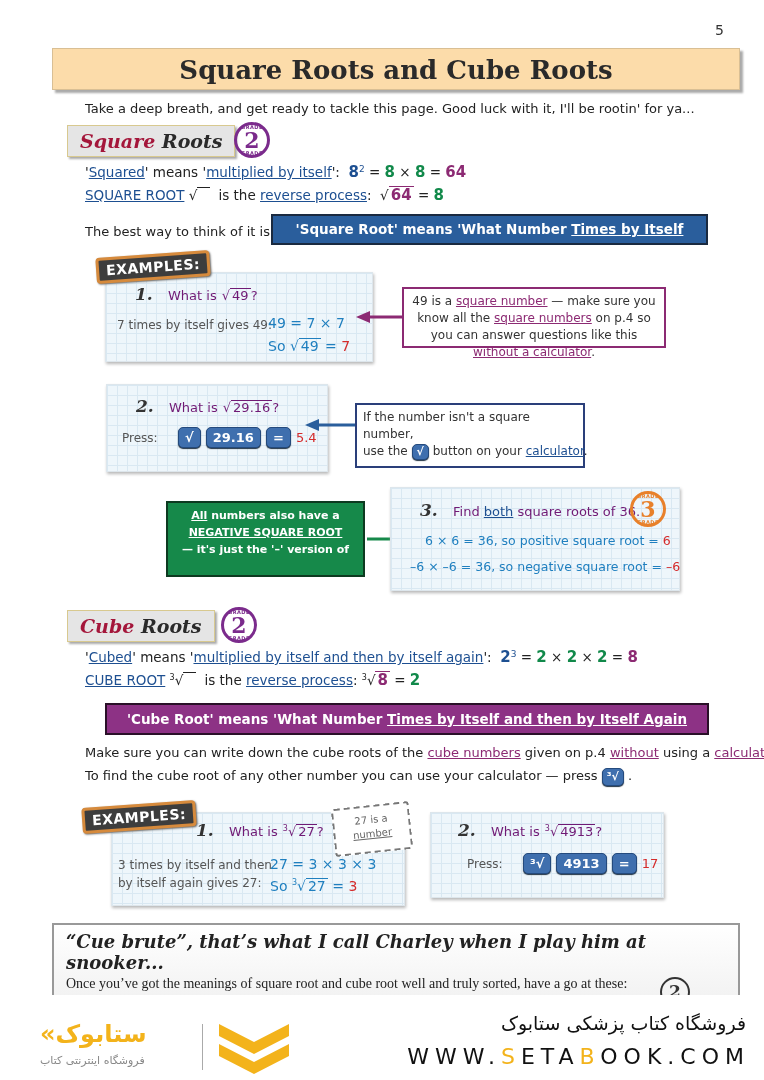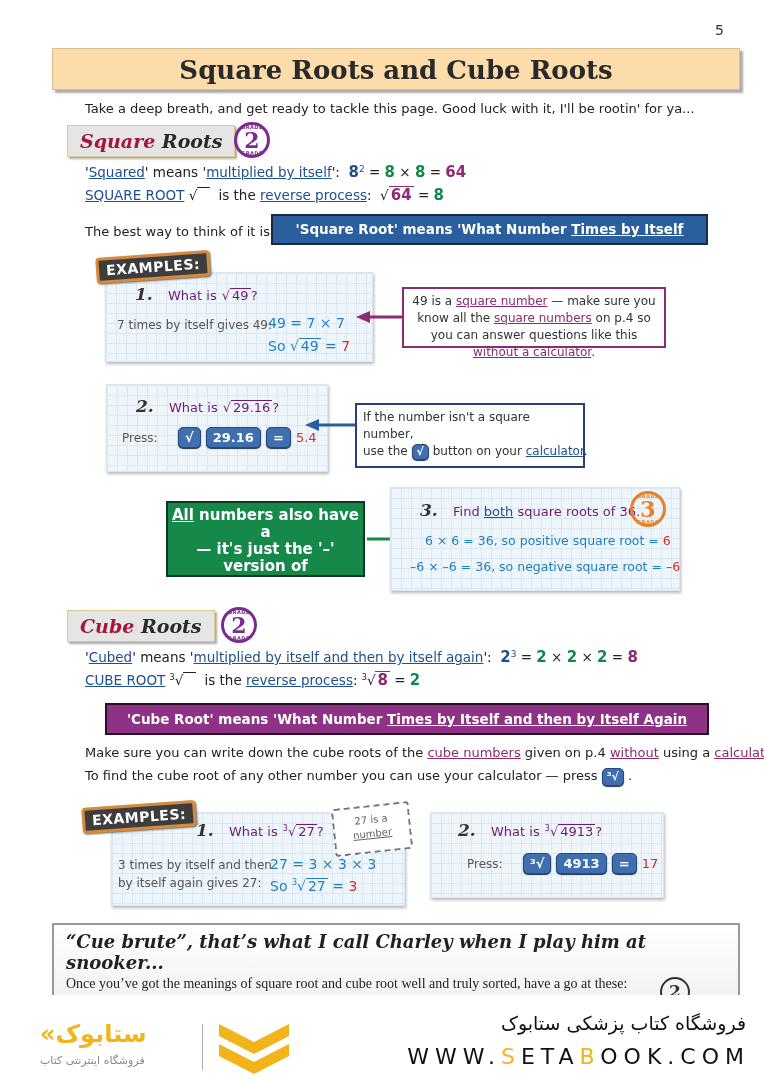--- a/index.html
+++ b/index.html
@@ -54,21 +54,21 @@
   .callout { background: #fff; font-size: 12px; color: #333; text-align: center; line-height: 17px; padding: 4px 6px; }
   .callout.purple { border: 2px solid #8c2a73; }
   .callout.blue { border: 2px solid #2a3f7a; text-align: left; }
   .callout .ul-purple { color: #8c2a73; text-decoration: underline; }
   .callout .ul-blue { color: #1d4f91; text-decoration: underline; }
 
   .calc-key { display: inline-block; background: #3f6fae; color: #fff; border: 1px solid #244a7d; border-radius: 5px;
     font-weight: bold; font-size: 13px; padding: 1px 6px; line-height: 17px; box-shadow: 0 1px 1px #234; }
 
   .green-box { left: 166px; top: 501px; width: 199px; height: 76px; background: #16894a; border: 2px solid #0d3a20;
-    color: #fff; font-size: 15px; text-align: center; line-height: 17px; padding-top: 4px; font-weight: bold; }
+    color: #fff; font-size: 11px; text-align: center; line-height: 17px; padding-top: 4px; font-weight: bold; }
   .green-box u { text-decoration: underline; }
 
   .purple-banner { left: 105px; top: 703px; width: 604px; height: 32px; background: #8d3285; border: 2px solid #2a1028;
     color: #fff; font-size: 13.5px; line-height: 28px; text-align: center; font-weight: bold; }
 
   .para { left: 85px; font-size: 13px; color: #222; white-space: nowrap; }
   .para .ulp { color: #8c2a73; text-decoration: underline; }
 
   .stamp { left: 333px; top: 805px; width: 78px; height: 48px; transform: rotate(-6deg); border: 2px dashed #777;
     border-radius: 3px; background: #fff; font-size: 10px; color: #666; text-align: center; line-height: 14px; padding-top: 6px; }
@@ -177,20 +177,21 @@
   <line x1="52" y1="7" x2="10" y2="7" stroke="#2a5e9c" stroke-width="3"></line>
   <polygon points="0,7 14,1 14,13" fill="#2a5e9c"></polygon>
 </svg>
 <div class="abs callout blue" style="left:355px; top:403px; width:230px; height:65px;">
   <div><span>If the number isn't a square number,</span></div>
   <div style="white-space:nowrap;"><span>use the</span> <span class="calc-key" style="font-size:11px;padding:0 4px;line-height:14px;">√</span> <span>button on your</span> <span class="ul-blue">calculator</span><span>.</span></div>
 </div>
 
 <div class="abs green-box">
   <div><u>All</u><span> numbers also have a</span></div>
+  <div><u>NEGATIVE SQUARE ROOT</u></div>
   <div>— it's just the '–' version of</div>
 </div>
 <svg class="abs" style="left:367px; top:532px;" width="46" height="14">
   <line x1="0" y1="7" x2="34" y2="7" stroke="#16894a" stroke-width="3"></line>
   <polygon points="46,7 32,1 32,13" fill="#16894a"></polygon>
 </svg>
 <div class="abs grid-card" style="left:390px; top:487px; width:290px; height:104px;"></div>
 <div class="abs" style="left:420px; top:500px; white-space:nowrap;">
   <span class="ex-num">3.</span>&nbsp;&nbsp;
   <span class="ex-q">Find </span><u class="ex-q" style="color:#1d4f91">both</u><span class="ex-q"> square roots of 36.</span>

